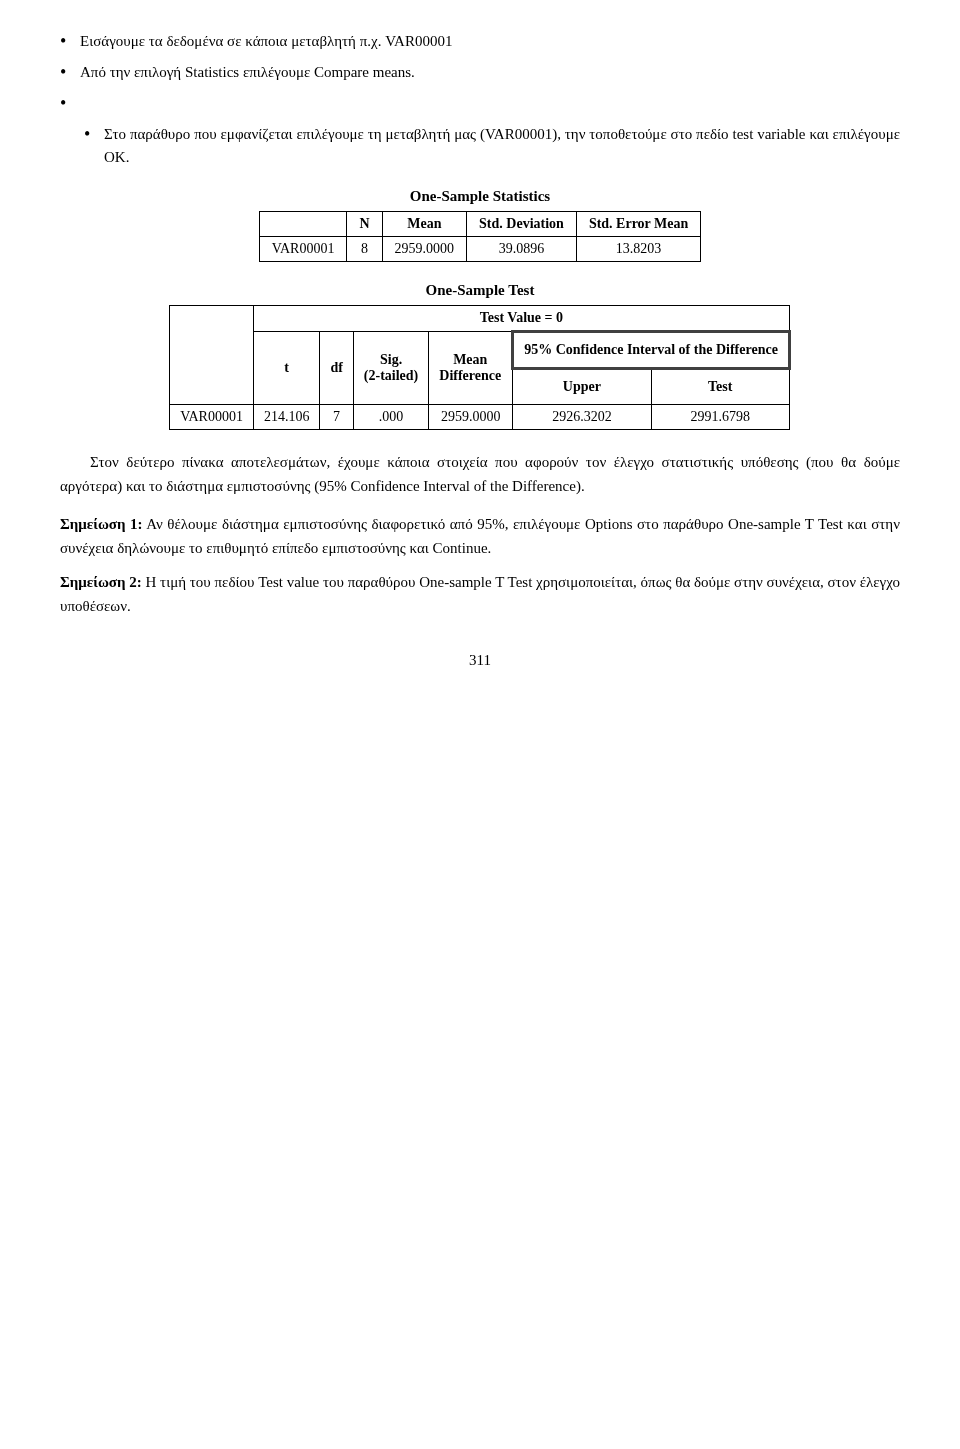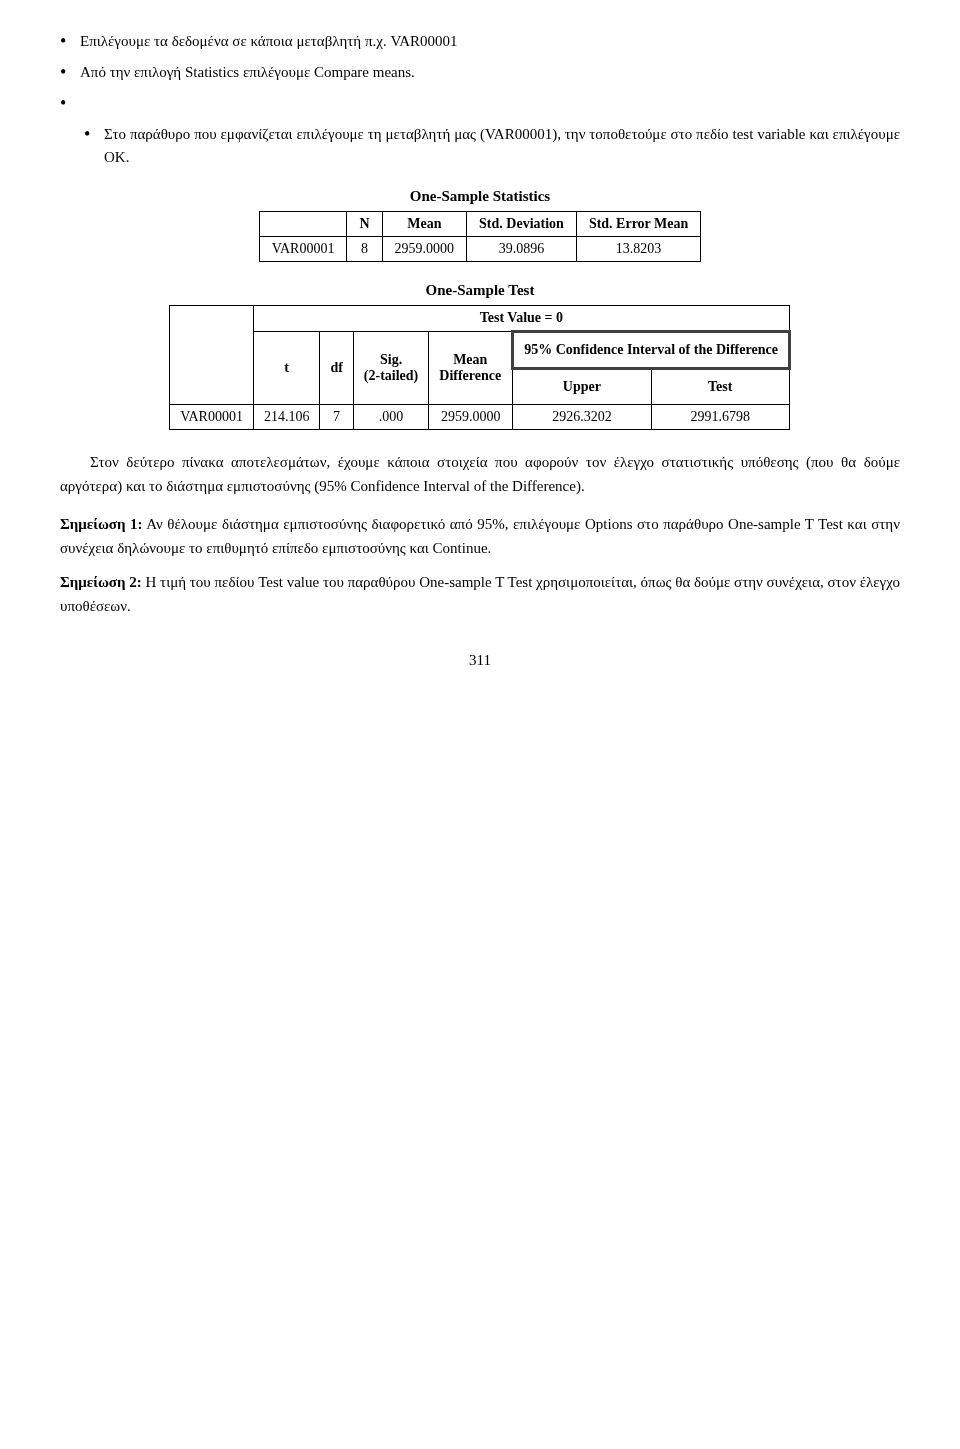--- a/index.html
+++ b/index.html
@@ -129,21 +129,21 @@
   </style>
 </head>
 <body>
 
 <div class="content-wrapper">
 
   <div class="bullet-section">
 
     <div class="bullet-item">
       <span class="bullet-dot">•</span>
-      <span class="bullet-text">Επιλέγουμε τα δεδομένα σε κάποια μεταβλητή π.χ. VAR00001</span>
+      <span class="bullet-text">Εισάγουμε τα δεδομένα σε κάποια μεταβλητή π.χ. VAR00001</span>
     </div>
 
     <div class="bullet-item">
       <span class="bullet-dot">•</span>
       <span class="bullet-text">Από την επιλογή Statistics επιλέγουμε Compare means.</span>
     </div>
 
     <div class="bullet-item">
       <span class="bullet-dot">•</span>
     </div>

